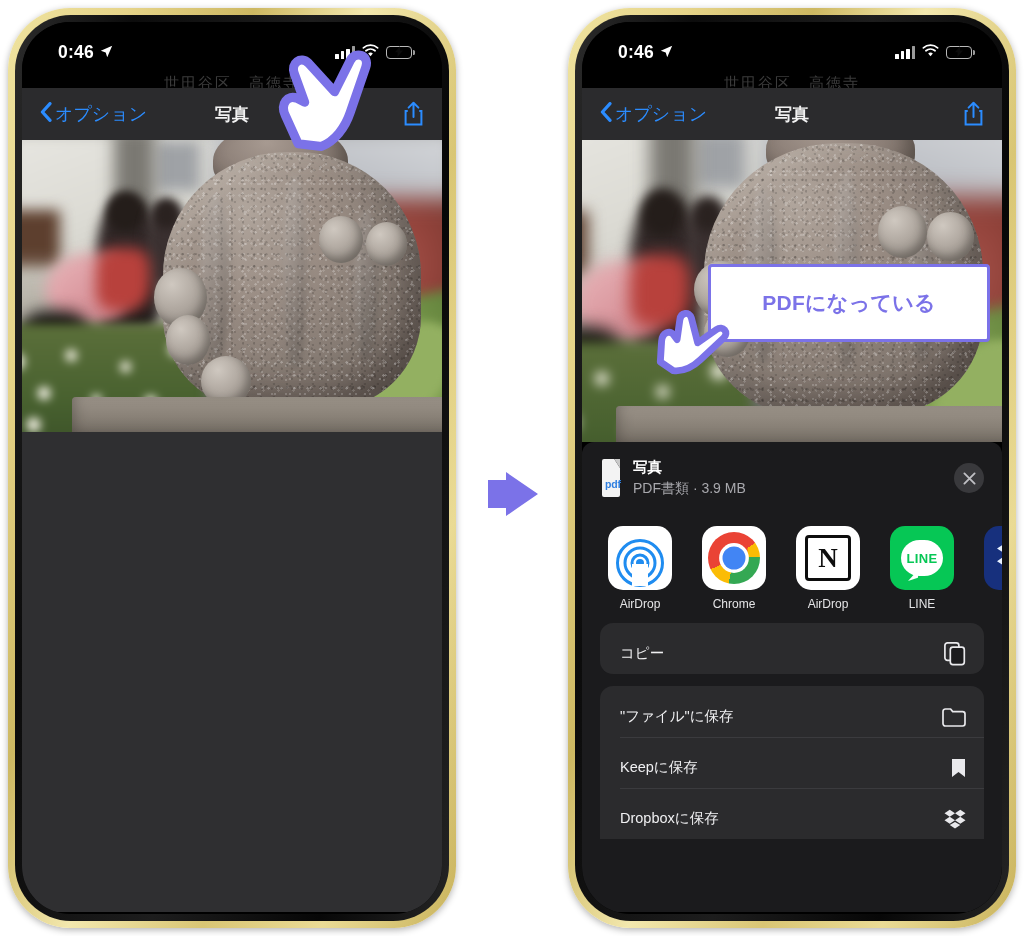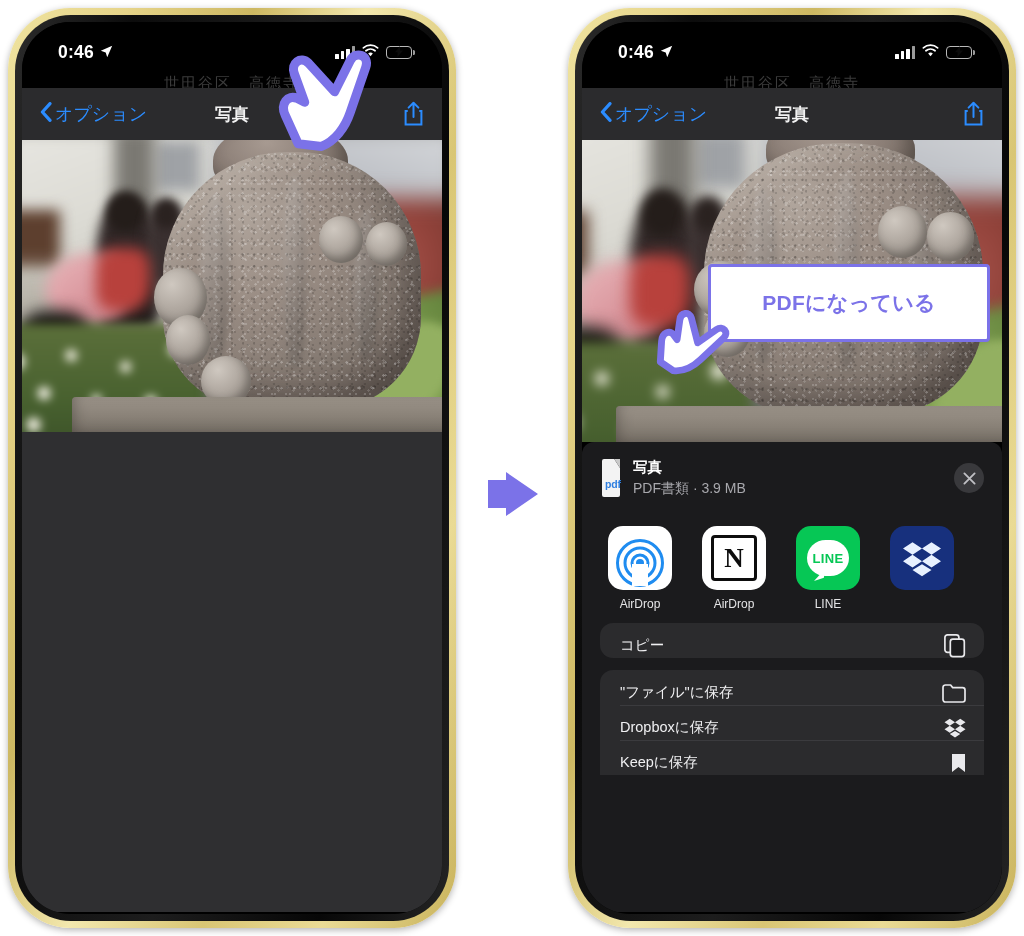--- a/index.html
+++ b/index.html
@@ -223,21 +223,21 @@
   
   .line-bubble { width:42px; height:36px; background:#fff; border-radius:50%/56%; position:relative;
     display:flex; align-items:center; justify-content:center; }
   .line-bubble::after{ content:""; position:absolute; left:7px; bottom:-5px; width:11px; height:12px;
     background:#fff; clip-path: polygon(0 100%, 100% 0, 90% 72%); }
   .line-t { color:#06c755; font-size:13px; font-weight:700; letter-spacing:.3px; }
 
   
   .group { margin:0 18px 12px 18px; background:#2b2b2d; border-radius:13px; overflow:hidden; }
   .group-tight { margin-bottom:0; border-radius:13px 13px 0 0; }
-  .act-row { height:35px; display:flex; align-items:center; padding:10px 18px 0 20px; position:relative; }
+  .act-row { height:51px; display:flex; align-items:center; padding:10px 18px 0 20px; position:relative; }
   .act-row + .act-row::before { content:""; position:absolute; left:20px; right:0; top:0;
     height:1px; background:#3b3b3e; }
   .act-label { color:#f0f0f2; font-size:14.5px; }
   .act-icon { margin-left:auto; color:#e9e9ec; line-height:0; }
 
   
   .callout { position:absolute; background:#fff; border:3px solid #7b72e8; border-radius:4px;
     display:flex; align-items:center; justify-content:center; }
   .callout-text { color:#7b72e8; font-size:21px; font-weight:700; letter-spacing:.3px; white-space:nowrap; }
 
@@ -491,20 +491,28 @@
             <div class="app-icon">
               <span class="ad-ring" style="width:48px;height:48px;"></span>
               <span class="ad-ring" style="width:33px;height:33px;"></span>
               <span class="ad-ring" style="width:19px;height:19px;"></span>
               <span class="ad-dot"></span>
               <span class="ad-notch"></span>
             </div>
             <div class="app-label">AirDrop</div>
           </div>
 
+          <div class="app">
+            <div class="app-icon">
+              <div class="chrome">
+                  <div class="chrome-c"></div>
+                </div>
+            </div>
+            <div class="app-label">Chrome</div>
+          </div>
 
           <div class="app">
             <div class="app-icon">
               <div class="notion-box">
                   <span class="notion-n">N</span>
                 </div>
             </div>
             <div class="app-label">AirDrop</div>
           </div>
 
@@ -542,35 +550,35 @@
         <div class="group group-tight">
           <div class="act-row">
             <span class="act-label">"ファイル"に保存</span>
             <span class="act-icon">
               <svg width="24" height="20" viewBox="0 0 24 20">
                 <path d="M1 4.4a2.4 2.4 0 0 1 2.4-2.4h5.2l2.1 2.6h9.9A2.4 2.4 0 0 1 23 7v9.6a2.4 2.4 0 0 1-2.4 2.4H3.4A2.4 2.4 0 0 1 1 16.6z" stroke="#e9e9ec" stroke-width="1.7" fill="none" stroke-linejoin="round"></path>
               </svg>
             </span>
           </div>
           <div class="act-row">
+            <span class="act-label">Keepに保存</span>
+            <span class="act-icon">
+              <svg width="15" height="20" viewBox="0 0 15 20">
+                <path d="M1 1h13v18l-6.5-5L1 19z" fill="#e9e9ec"></path>
+              </svg>
+            </span>
+          </div>
+          <div class="act-row">
             <span class="act-label">Dropboxに保存</span>
             <span class="act-icon">
               <svg width="22" height="21" viewBox="0 0 24 24">
                 <path d="M6 2 0 6l6 4 6-4zM18 2l-6 4 6 4 6-4zM0 14l6 4 6-4-6-4zM18 10l-6 4 6 4 6-4zM6 19.5l6 4 6-4-6-3.6z" fill="#e9e9ec"></path>
               </svg>
             </span>
           </div>
-          <div class="act-row">
-            <span class="act-label">Keepに保存</span>
-            <span class="act-icon">
-              <svg width="15" height="20" viewBox="0 0 15 20">
-                <path d="M1 1h13v18l-6.5-5L1 19z" fill="#e9e9ec"></path>
-              </svg>
-            </span>
-          </div>
         </div>
 
       </div>
 
     </div>
   </div>
 
 </div>
 
 </body></html>

